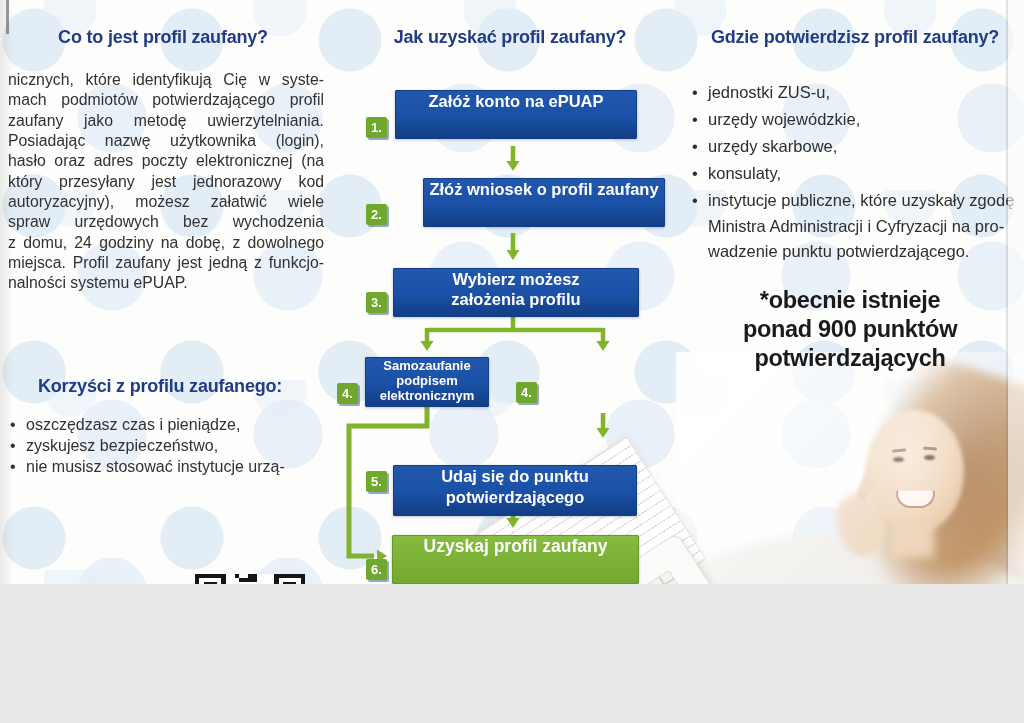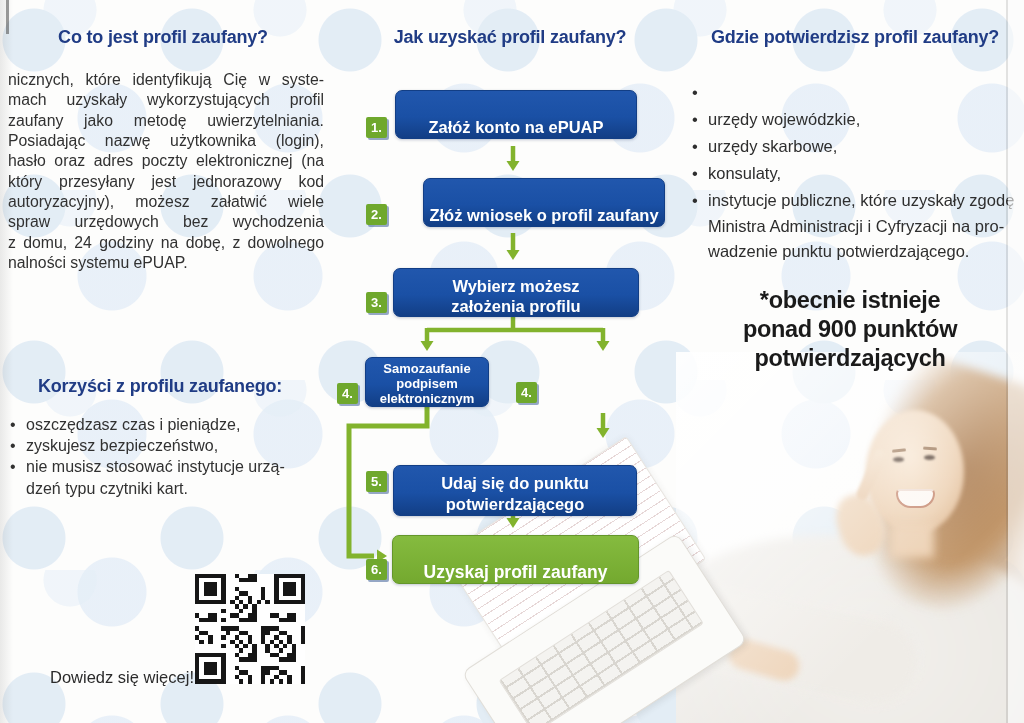--- a/index.html
+++ b/index.html
@@ -1,39 +1,39 @@
 <!DOCTYPE html>
 <html style="--title-navy: #203c85; --body-text: #313131; --box-blue: #1a50a5; --box-blue-light: #2157ad; --box-blue-dark: #123e85; --green: #82b32d; --numsq-green: #6fa82d; --box-green: #74a92f; --box-green-light: #85bb3f; --note-black: #1a1a1a; --dot-blue: #cfe0f1;"><head>
 <meta charset="utf-8">
 <style>
   html,body{margin:0;padding:0;background:#e9e9e9;}
-  .stage{position:relative;width:1024px;height:723px;background:#fdfdfc;overflow:hidden;
+  .stage{position:relative;width:1024px;height:584px;background:#fdfdfc;overflow:hidden;
          font-family:"Liberation Sans",sans-serif;color:var(--body-text,#313131);}
   .abs{position:absolute;}
   
   .dots{position:absolute;inset:0;opacity:.55;pointer-events:none;
     background-image:
       radial-gradient(circle at 34px 40px, var(--dot-blue,#cfe0f1) 0 31px, rgba(0,0,0,0) 32px),
       radial-gradient(circle at 112px 118px, rgba(206,224,243,.8) 0 34px, rgba(0,0,0,0) 35px),
       radial-gradient(circle at 70px 10px, rgba(214,230,245,.6) 0 26px, rgba(0,0,0,0) 27px);
     background-size:158px 166px,176px 158px,210px 190px;}
   
   .h-title{font-weight:bold;font-size:18px;color:var(--title-navy,#203c85);text-align:center;letter-spacing:-.2px;}
   
   .para{position:absolute;left:8px;top:70px;width:316px;font-size:15.8px;line-height:20.35px;color:var(--body-text,#313131);}
   .pl{white-space:normal;}
   .pl.j{text-align:justify;text-align-last:justify;}
   .blist{position:absolute;font-size:16px;line-height:21.2px;}
   .brow{display:flex;gap:7px;white-space:nowrap;}
   .brow .dot{width:9px;}
   .cont{padding-left:16px;}
   
-  .fbox{position:absolute;display:flex;flex-direction:column;align-items:center;justify-content:flex-end;
+  .fbox{position:absolute;display:flex;flex-direction:column;align-items:center;justify-content:flex-start;
         background:linear-gradient(180deg,var(--box-blue-light,#2157ad) 0%,var(--box-blue,#1a50a5) 55%,var(--box-blue-dark,#123e85) 100%);
-        border:1px solid var(--box-blue-dark,#123e85);border-radius:7px;color:#fff;font-weight:bold;
+        border:1px solid var(--box-blue-dark,#123e85);border-radius:1px;color:#fff;font-weight:bold;
         font-size:16.5px;line-height:21px;text-align:center;box-shadow:0 1px 3px rgba(10,30,80,.25);z-index:4;}
   .fbox span{display:block;}
   .fbox.green{background:linear-gradient(180deg,var(--box-green-light,#85bb3f),var(--box-green,#74a92f));
         border-color:#64962a;font-size:17.5px;}
   .fbox.small{font-size:13px;line-height:15px;}
   .fbox.small2{font-size:14.5px;line-height:17.5px;}
   .numsq{position:absolute;width:21px;height:21px;background:var(--numsq-green,#6fa82d);color:#fff;
         font-weight:bold;font-size:13px;display:flex;align-items:center;justify-content:center;
         border-radius:2px;box-shadow:2px 2px 0 rgba(23,62,130,.45);z-index:5;}
   .arrows{position:absolute;inset:0;z-index:3;pointer-events:none;}
@@ -117,47 +117,47 @@
     <div class="lap-screen"></div>
     <div class="lap-base">
       <div class="lap-keys"></div>
     </div>
   </div>
 
   <div class="abs h-title" style="left:8px;top:27px;width:310px;z-index:2;">Co to jest profil zaufany?</div>
 
   <div class="para" style="z-index:2;">
     <div class="pl j">nicznych, które identyfikują Cię w syste-</div>
-    <div class="pl j">mach uzyskały wykorzystujących profil</div>
+    <div class="pl j">mach podmiotów potwierdzającego profil</div>
     <div class="pl j">zaufany jako metodę uwierzytelniania.</div>
     <div class="pl j">Posiadając nazwę użytkownika (login),</div>
     <div class="pl j">hasło oraz adres poczty elektronicznej (na</div>
     <div class="pl j">który przesyłany jest jednorazowy kod</div>
     <div class="pl j">autoryzacyjny), możesz załatwić wiele</div>
     <div class="pl j">spraw urzędowych bez wychodzenia</div>
     <div class="pl j">z domu, 24 godziny na dobę, z dowolnego</div>
+    <div class="pl j">miejsca. Profil zaufany jest jedną z funkcjo-</div>
     <div class="pl">nalności systemu ePUAP.</div>
   </div>
 
   <div class="abs h-title" style="left:10px;top:376px;width:300px;z-index:2;">Korzyści z profilu zaufanego:</div>
 
   <div class="blist" style="left:10px;top:414px;width:316px;z-index:2;">
     <div class="brow">
         <span class="dot">•</span>
         <span>oszczędzasz czas i pieniądze,</span>
       </div>
     <div class="brow">
         <span class="dot">•</span>
         <span>zyskujesz bezpieczeństwo,</span>
       </div>
     <div class="brow">
         <span class="dot">•</span>
         <span>nie musisz stosować instytucje urzą-</span>
       </div>
-    <div class="brow cont">dzeń typu czytniki kart.</div>
   </div>
 
   <div class="qr">
     <svg id="qr-svg" viewBox="0 0 25 25" xmlns="http://www.w3.org/2000/svg">
         <rect width="25" height="25" fill="#ffffff"></rect>
         <rect x="0" y="0" width="1" height="1" fill="#161616"></rect>
         <rect x="1" y="0" width="1" height="1" fill="#161616"></rect>
         <rect x="2" y="0" width="1" height="1" fill="#161616"></rect>
         <rect x="3" y="0" width="1" height="1" fill="#161616"></rect>
         <rect x="4" y="0" width="1" height="1" fill="#161616"></rect>
@@ -453,20 +453,21 @@
   <div class="numsq" style="left:337px;top:383px;">4.</div>
   <div class="numsq" style="left:516px;top:382px;">4.</div>
   <div class="numsq" style="left:366px;top:471px;">5.</div>
   <div class="numsq" style="left:366px;top:559px;">6.</div>
 
   <div class="abs h-title" style="left:690px;top:27px;width:330px;z-index:2;">Gdzie potwierdzisz profil zaufany?</div>
 
   <div class="rlist" style="z-index:2;">
     <div class="brow">
         <span class="dot">•</span>
+        <span>jednostki ZUS-u,</span>
       </div>
     <div class="brow">
         <span class="dot">•</span>
         <span>urzędy wojewódzkie,</span>
       </div>
     <div class="brow">
         <span class="dot">•</span>
         <span>urzędy skarbowe,</span>
       </div>
     <div class="brow">

